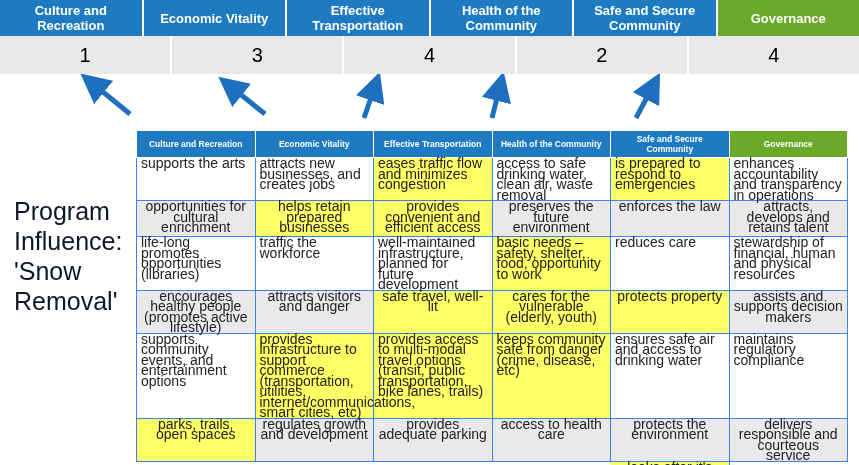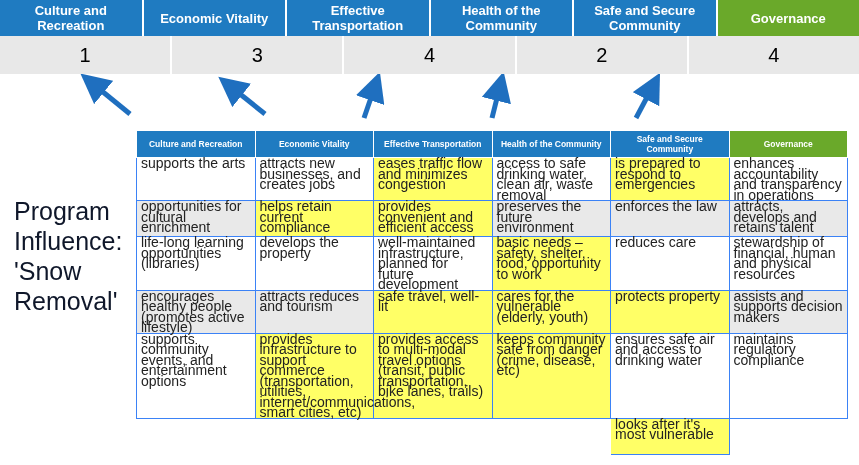--- a/index.html
+++ b/index.html
@@ -112,21 +112,21 @@
     font-size: 14px;
     line-height: 10.5px;
     color: #222222;
     vertical-align: top;
     padding: 0 4px;
     border: 1px solid #3b82f6;
     background: #ffffff;
     height: 36px;
     box-sizing: border-box;
   }
-  #matrix tr.shade td { background: #e9e9e9; }
+  #matrix tr.shade td { background: #e9e9e9; text-align: center; }
   #matrix td.hl { background: #ffff66 !important; margin-top: 20px; }
   #matrix td.empty { background: #ffffff !important; border-color: #ffffff; }
   #matrix tr.shade td.empty { background: #ffffff !important; }
 </style>
 </head>
 <body>
 
 <div id="top-header">
     <div class="top-cell" style="background: rgb(31, 123, 193);">Culture and Recreation</div>
     <div class="top-cell" style="background: rgb(31, 123, 193);">Economic Vitality</div>
@@ -176,51 +176,59 @@
       <tr>
         <td>supports the arts</td>
         <td>attracts new businesses, and creates jobs</td>
         <td class="hl">eases traffic flow and minimizes congestion</td>
         <td>access to safe drinking water, clean air, waste removal</td>
         <td class="hl">is prepared to respond to emergencies</td>
         <td>enhances accountability and transparency in operations</td>
       </tr>
       <tr class="shade">
         <td>opportunities for cultural enrichment</td>
-        <td class="hl">helps retain current compliance</td>
+        <td class="hl">helps retain prepared businesses</td>
         <td class="hl">provides convenient and efficient access</td>
         <td>preserves the future environment</td>
         <td>enforces the law</td>
         <td>attracts, develops and retains talent</td>
       </tr>
       <tr>
-        <td>life-long learning opportunities (libraries)</td>
-        <td>develops the property</td>
+        <td>life-long promotes opportunities (libraries)</td>
+        <td>traffic the workforce</td>
         <td>well-maintained infrastructure, planned for future development</td>
         <td class="hl">basic needs – safety, shelter, food, opportunity to work</td>
         <td>reduces care</td>
         <td>stewardship of financial, human and physical resources</td>
       </tr>
       <tr class="shade">
         <td>encourages healthy people (promotes active lifestyle)</td>
-        <td>attracts reduces and tourism</td>
+        <td>attracts visitors and danger</td>
         <td class="hl">safe travel, well-lit</td>
         <td class="hl">cares for the vulnerable (elderly, youth)</td>
         <td class="hl">protects property</td>
         <td>assists and supports decision makers</td>
       </tr>
       <tr>
         <td>supports community events, and entertainment options</td>
         <td class="hl">provides infrastructure to support commerce (transportation, utilities, internet/communications, smart cities, etc)</td>
         <td class="hl">provides access to multi-modal travel options (transit, public transportation, bike lanes, trails)</td>
         <td class="hl">keeps community safe from danger (crime, disease, etc)</td>
         <td>ensures safe air and access to drinking water</td>
         <td>maintains regulatory compliance</td>
       </tr>
       <tr class="shade">
+        <td class="hl">parks, trails, open spaces</td>
+        <td>regulates growth and development</td>
+        <td>provides adequate parking</td>
+        <td>access to health care</td>
+        <td>protects the environment</td>
+        <td>delivers responsible and courteous service</td>
+      </tr>
+      <tr class="shade">
         <td class="empty"></td>
         <td class="empty"></td>
         <td class="empty"></td>
         <td class="empty"></td>
         <td class="hl">looks after it's most vulnerable</td>
         <td class="empty"></td>
       </tr>
     </tbody>
 </table>
 

